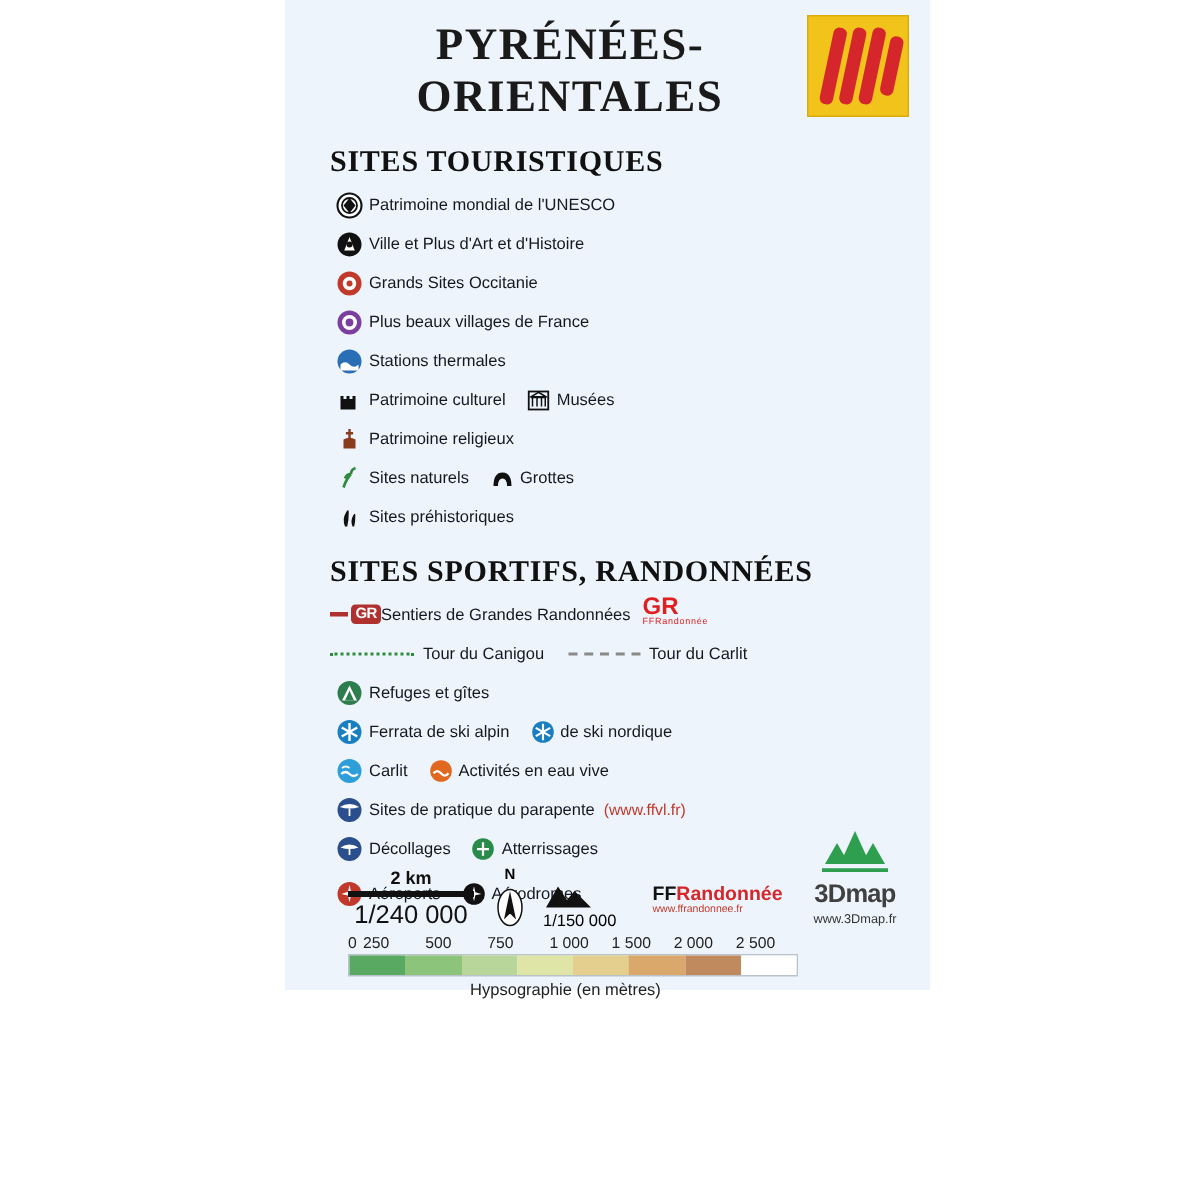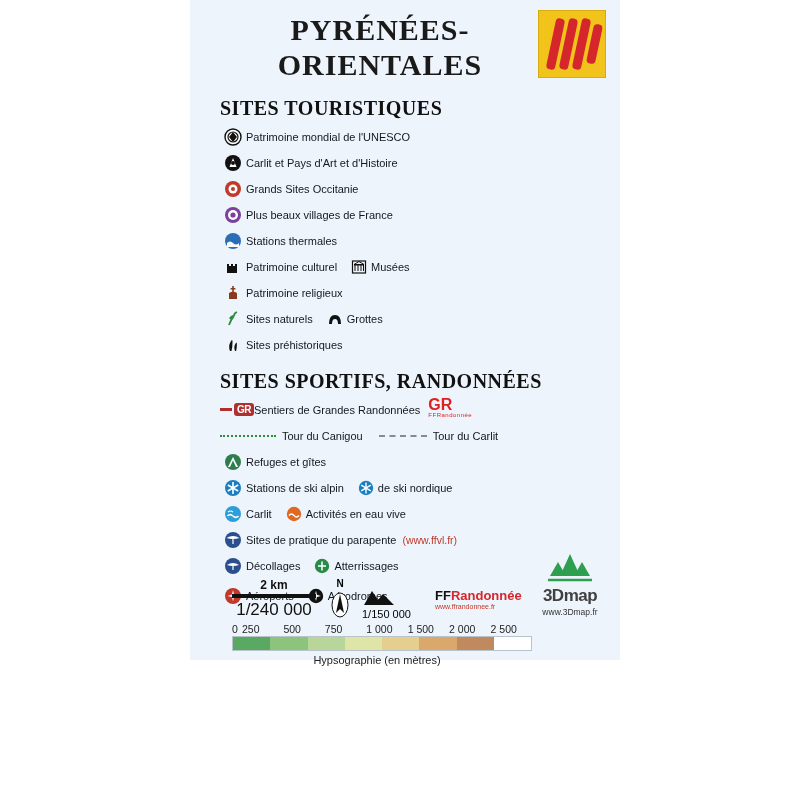--- a/index.html
+++ b/index.html
@@ -198,21 +198,21 @@
     </div>
 
     <div class="row">
       <span class="ico">
         <svg width="18" height="18" viewBox="0 0 18 18">
             <circle cx="9" cy="9" r="8" fill="#111"></circle>
             <path d="M9 4 L12.5 13 L5.5 13 Z" fill="#fff"></path>
             <circle cx="9" cy="9" r="2" fill="#111"></circle>
           </svg>
       </span>
-      <span class="lbl">Carlit et Pays d'Art et d'Histoire</span>
+      <span class="lbl">Ville et Plus d'Art et d'Histoire</span>
     </div>
 
     <div class="row">
       <span class="ico">
         <svg width="18" height="18" viewBox="0 0 18 18">
             <circle cx="9" cy="9" r="8" fill="#c0392b"></circle>
             <circle cx="9" cy="9" r="4.5" fill="#fff"></circle>
             <circle cx="9" cy="9" r="2" fill="#c0392b"></circle>
           </svg>
       </span>
@@ -324,21 +324,21 @@
       <span class="lbl">Refuges et gîtes</span>
     </div>
 
     <div class="row">
       <span class="ico">
         <svg width="18" height="18" viewBox="0 0 18 18">
             <circle cx="9" cy="9" r="8" fill="#1a7fc1"></circle>
             <path d="M9 3 v12 M3.8 6 l10.4 6 M14.2 6 l-10.4 6" stroke="#fff" stroke-width="1.6"></path>
           </svg>
       </span>
-      <span class="lbl">Stations de ski alpin</span>
+      <span class="lbl">Ferrata de ski alpin</span>
       <span class="ico sm">
         <svg width="16" height="16" viewBox="0 0 16 16">
             <circle cx="8" cy="8" r="7.2" fill="#1a7fc1"></circle>
             <path d="M8 2.5 v11 M3.2 5.2 l9.6 5.6 M12.8 5.2 l-9.6 5.6" stroke="#fff" stroke-width="1.4"></path>
           </svg>
       </span>
       <span class="lbl">de ski nordique</span>
     </div>
 
 

